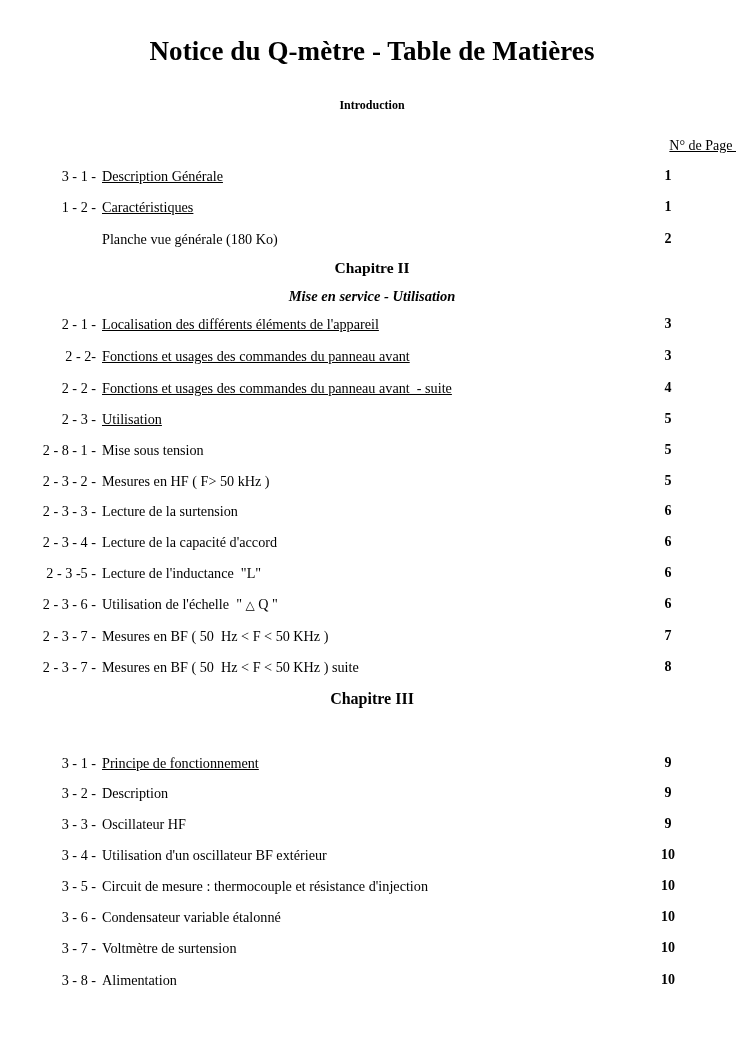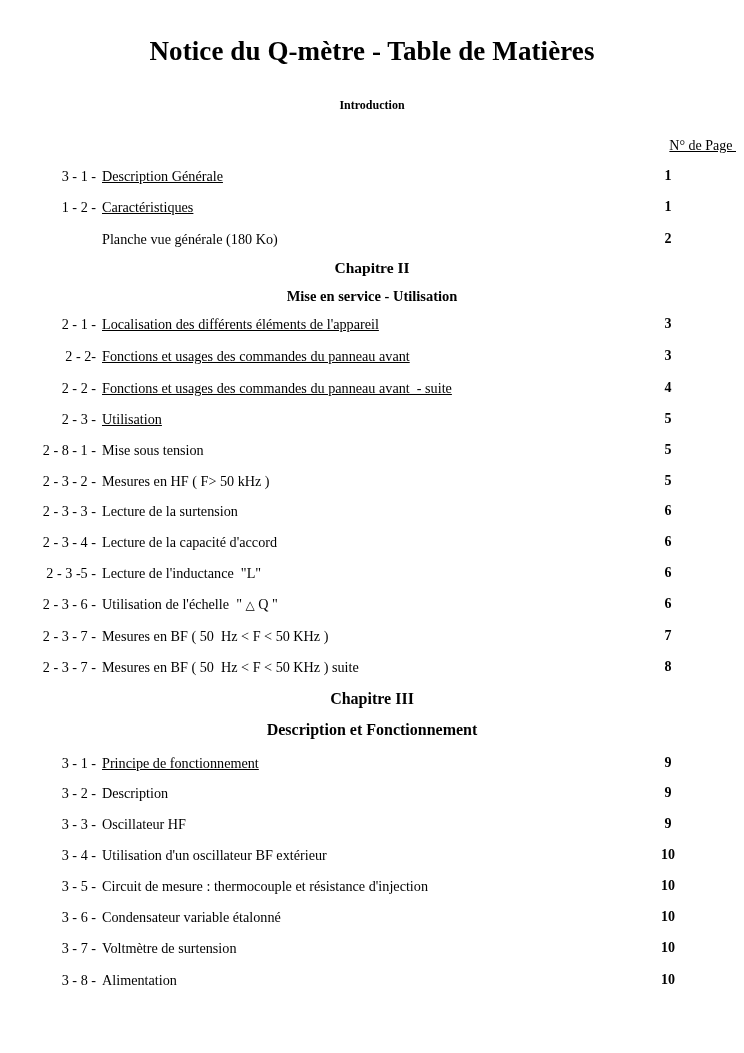--- a/index.html
+++ b/index.html
@@ -45,21 +45,21 @@
     position: absolute;
     left: 0;
     right: 0;
     text-align: center;
     font-size: 14.5px;
     font-weight: bold;
   }
   #chap1-heading { top: 75px; }
   #chap1-subheading { top: 98px; font-size: 12px; }
   #chap2-heading { top: 259px; }
-  #chap2-subheading { top: 288px; }
+  #chap2-subheading { top: 288px; font-style: italic; }
   #chap3-heading { top: 690px; font-size: 16px; }
   #chap3-subheading { top: 721px; font-size: 16px; }
 
   
   .page-col-header {
     position: absolute;
     top: 138px;
     left: 560px;
     width: 176px;
     text-align: right;
@@ -116,21 +116,20 @@
   <div class="chapter-subheading" id="chap1-subheading">Introduction</div>
 
   <div class="page-col-header">
     <span class="u">N° de Page </span>
   </div>
 
   <div class="chapter-heading" id="chap2-heading">Chapitre II</div>
   <div class="chapter-subheading" id="chap2-subheading">Mise en service - Utilisation</div>
 
   <div class="chapter-heading" id="chap3-heading">Chapitre III</div>
-  <div class="chapter-subheading" id="chap3-subheading">Description et Fonctionnement</div>
 
   <div id="entries-container">
       <div class="entry" style="top: 168px;">
         <span class="num">3 - 1 -</span>
         <span class="label link">Description Générale</span>
         <span class="pageno">1</span>
       </div>
       <div class="entry" style="top: 199px;">
         <span class="num">1 - 2 -</span>
         <span class="label link">Caractéristiques</span>

